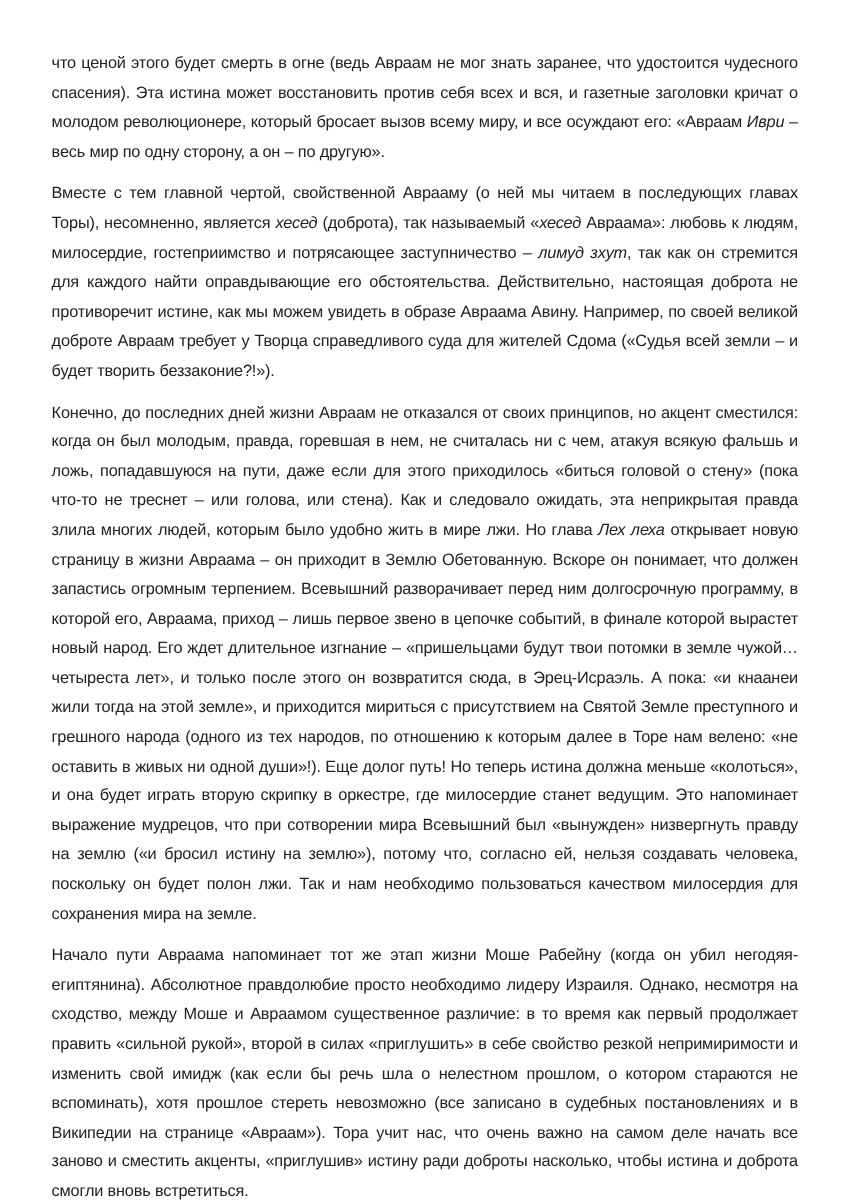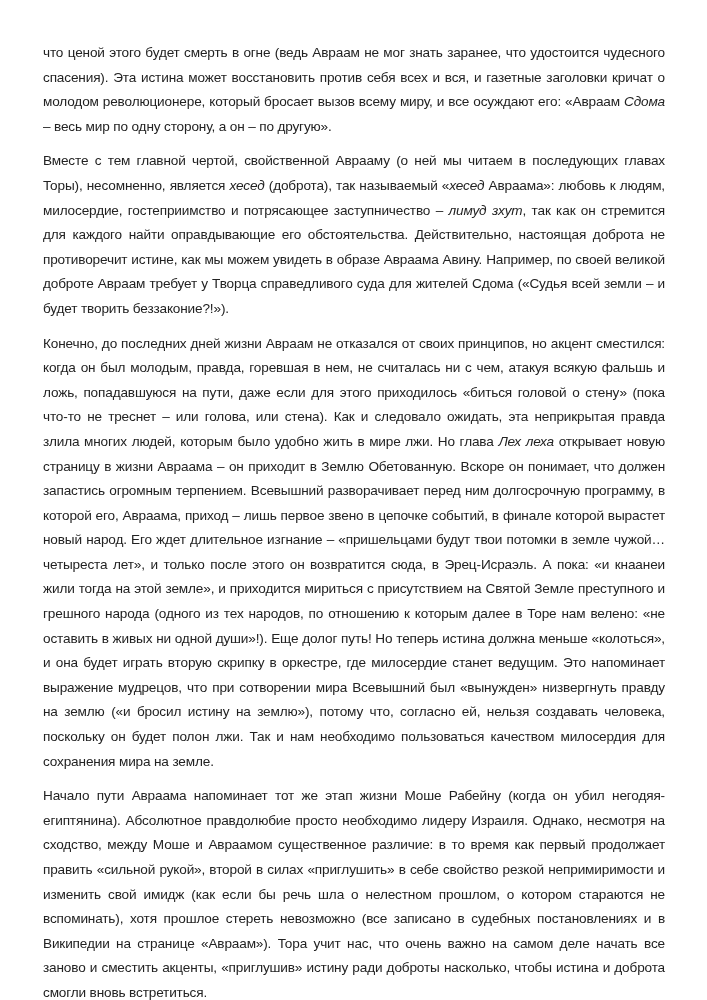--- a/index.html
+++ b/index.html
@@ -15,21 +15,21 @@
     }
     .p { margin: 0 0 10px 0; hyphens: manual; }
     .p.first { margin-top: 0; }
     em { font-style: italic; }
   </style>
 </head>
 <body>
 
 <div class="page">
   <p class="p first">
-    <span>что ценой этого будет смерть в огне (ведь Авраам не мог знать заранее, что удостоится чудес­ного спасения). Эта истина может восстановить против себя всех и вся, и газетные заголовки кричат о молодом революционере, который бросает вызов всему миру, и все осуждают его: «Авраам </span><em>Сдома</em><span> – весь мир по одну сторону, а он – по другую».</span>
+    <span>что ценой этого будет смерть в огне (ведь Авраам не мог знать заранее, что удостоится чудес­ного спасения). Эта истина может восстановить против себя всех и вся, и газетные заголовки кричат о молодом революционере, который бросает вызов всему миру, и все осуждают его: «Авраам </span><em>Иври</em><span> – весь мир по одну сторону, а он – по другую».</span>
   </p>
 
   <p class="p">
     <span>Вместе с тем главной чертой, свойственной Аврааму (о ней мы читаем в последующих главах Торы), несомненно, является </span><em>хесед</em><span> (доброта), так называемый «</span><em>хесед</em><span> Авраама»: любовь к лю­дям, милосердие, гостеприимство и потрясающее заступничество – </span><em>лимуд зхут</em><span>, так как он стремится для каждого найти оправдывающие его обстоятельства. Действительно, настоящая доброта не противоречит истине, как мы можем увидеть в образе Авраама Авину. Например, по своей великой доброте Авраам требует у Творца справедливого суда для жителей Сдома («Судья всей земли – и будет творить беззаконие?!»).</span>
   </p>
 
   <p class="p">
     <span>Конечно, до последних дней жизни Авраам не отказался от своих принципов, но акцент сме­стился: когда он был молодым, правда, горевшая в нем, не считалась ни с чем, атакуя всякую фальшь и ложь, попадавшуюся на пути, даже если для этого приходилось «биться головой о стену» (пока что-то не треснет – или голова, или стена). Как и следовало ожидать, эта непри­крытая правда злила многих людей, которым было удобно жить в мире лжи. Но глава </span><em>Лех леха</em><span> открывает новую страницу в жизни Авраама – он приходит в Землю Обетованную. Вскоре он понимает, что должен запастись огромным терпением. Всевышний разворачивает перед ним долгосрочную программу, в которой его, Авраама, приход – лишь первое звено в цепочке со­бытий, в финале которой вырастет новый народ. Его ждет длительное изгнание – «пришель­цами будут твои потомки в земле чужой… четыреста лет», и только после этого он возвратится сюда, в Эрец-Исраэль. А пока: «и кнаанеи жили тогда на этой земле», и приходится мириться с присутствием на Святой Земле преступного и грешного народа (одного из тех народов, по от­ношению к которым далее в Торе нам велено: «не оставить в живых ни одной души»!). Еще долог путь! Но теперь истина должна меньше «колоться», и она будет играть вторую скрипку в оркестре, где милосердие станет ведущим. Это напоминает выражение мудрецов, что при со­творении мира Всевышний был «вынужден» низвергнуть правду на землю («и бросил истину на землю»), потому что, согласно ей, нельзя создавать человека, поскольку он будет полон лжи. Так и нам необходимо пользоваться качеством милосердия для сохранения мира на зем­ле.</span>
   </p>
 

